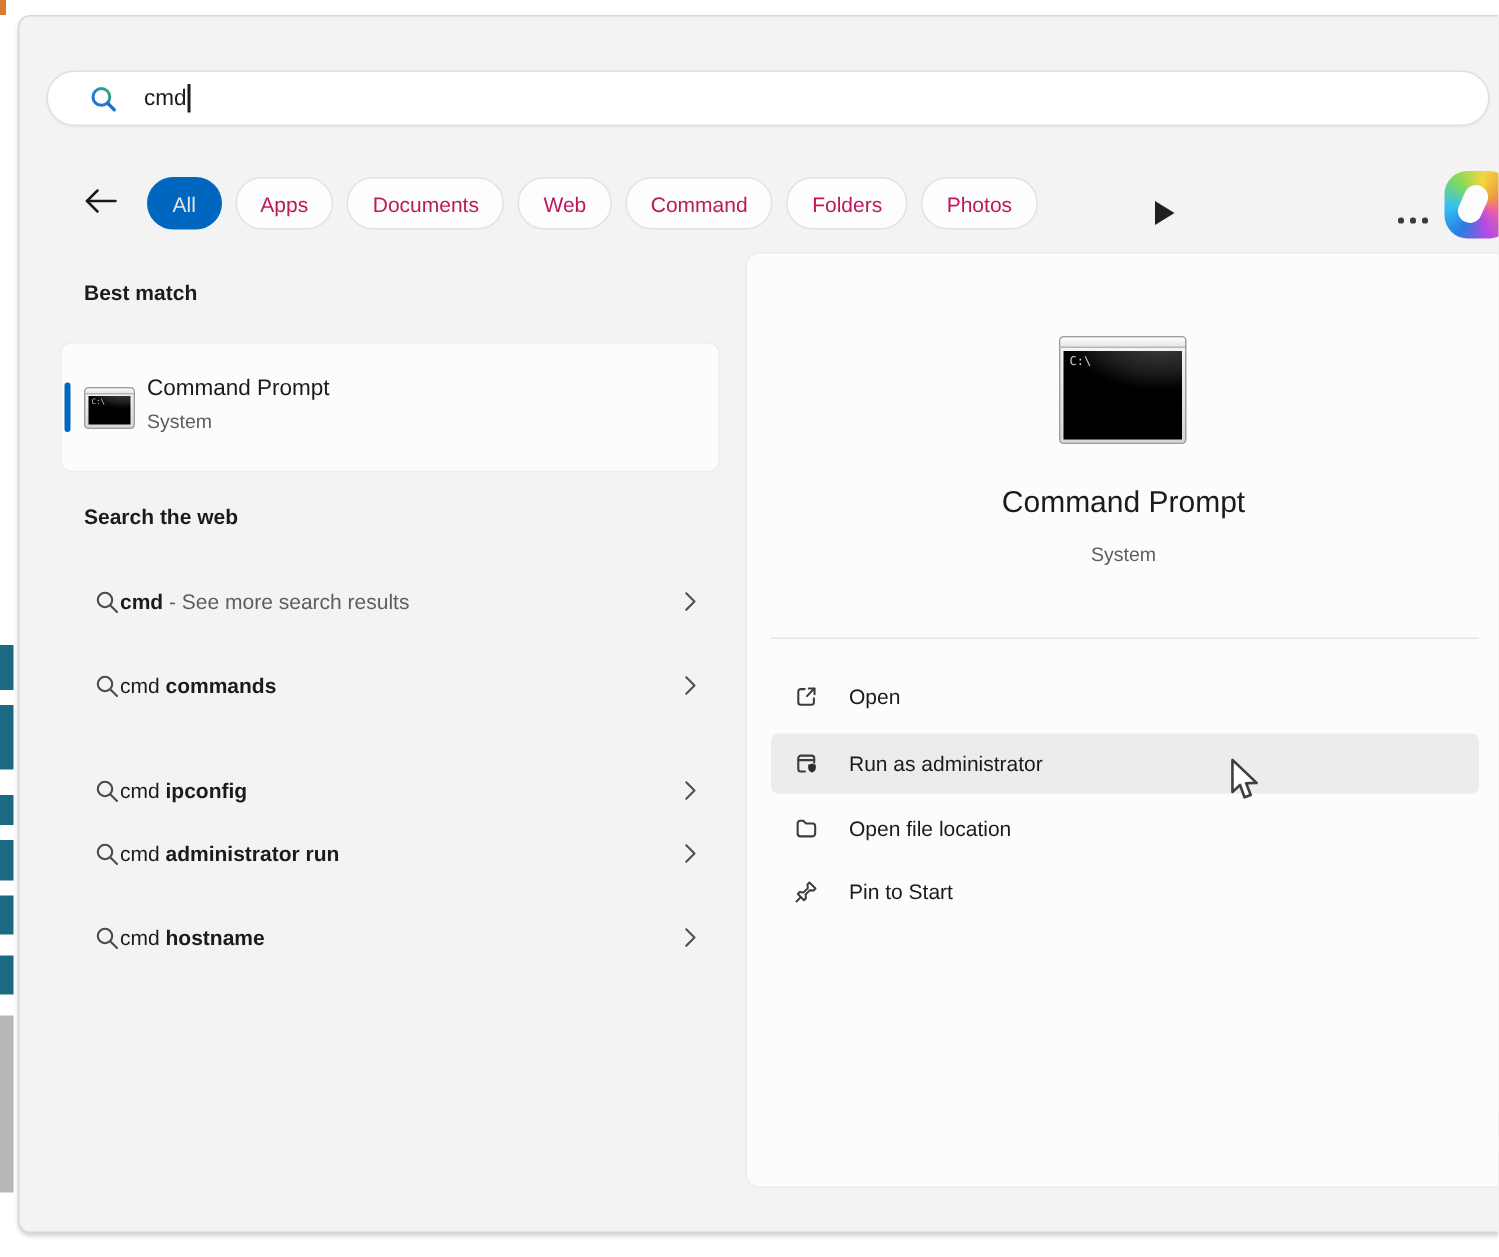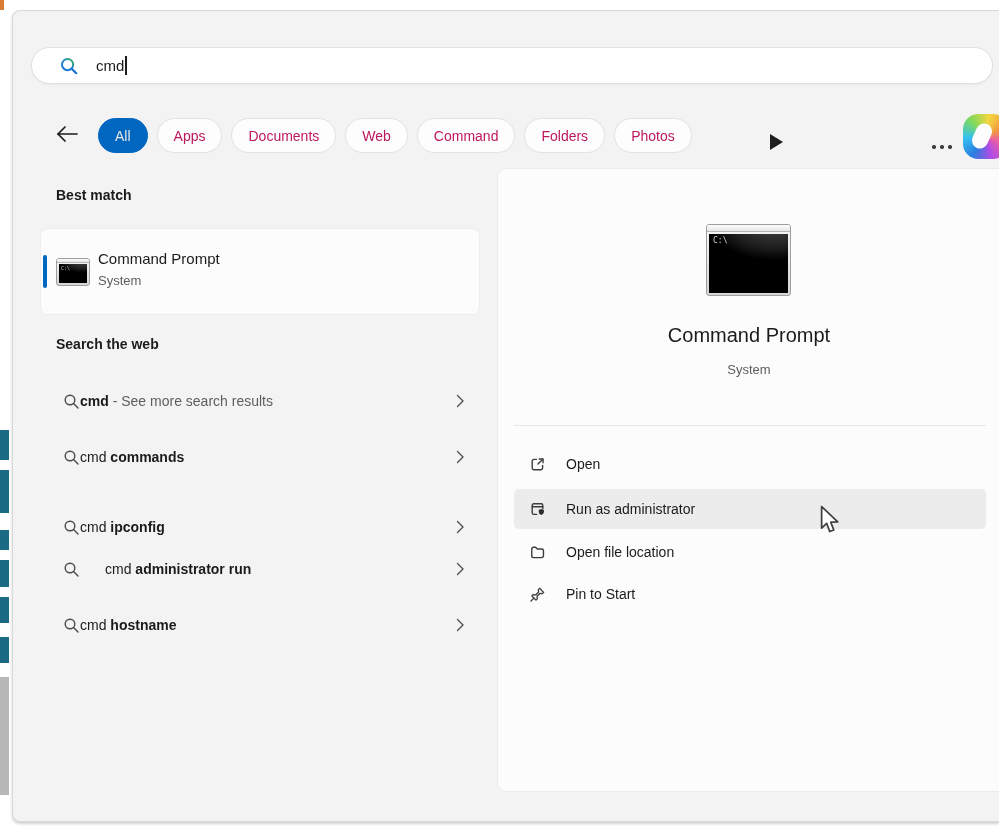--- a/index.html
+++ b/index.html
@@ -217,21 +217,21 @@
           <path d="M10.8 10.8 L15 15" stroke="#4a4a4a" stroke-width="1.4" stroke-linecap="round"></path>
         </svg>
     </span>
     <span class="txt"><span class="w1">cmd</span><span class="w2"> ipconfig</span></span>
     <span class="chev">
       <svg width="9" height="14" viewBox="0 0 9 14">
           <path d="M1.5 1.5 L7 7 L1.5 12.5" fill="none" stroke="#4f4f4f" stroke-width="1.4" stroke-linecap="round" stroke-linejoin="round"></path>
         </svg>
     </span>
   </div>
-  <div class="web-row wb-second" style="top:534px;gap:25px;">
+  <div class="web-row wb-second" style="top:534px;">
     <span class="mag2">
       <svg width="17" height="17" viewBox="0 0 17 17">
           <circle cx="7" cy="7" r="4.8" fill="none" stroke="#4a4a4a" stroke-width="1.4"></circle>
           <path d="M10.8 10.8 L15 15" stroke="#4a4a4a" stroke-width="1.4" stroke-linecap="round"></path>
         </svg>
     </span>
     <span class="txt"><span class="w1">cmd</span><span class="w2"> administrator run</span></span>
     <span class="chev">
       <svg width="9" height="14" viewBox="0 0 9 14">
           <path d="M1.5 1.5 L7 7 L1.5 12.5" fill="none" stroke="#4f4f4f" stroke-width="1.4" stroke-linecap="round" stroke-linejoin="round"></path>

